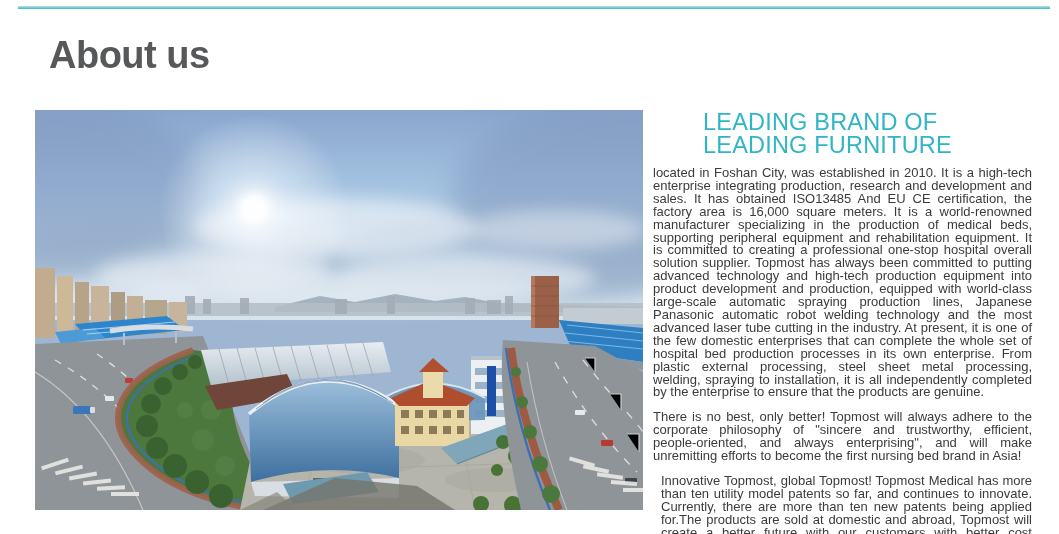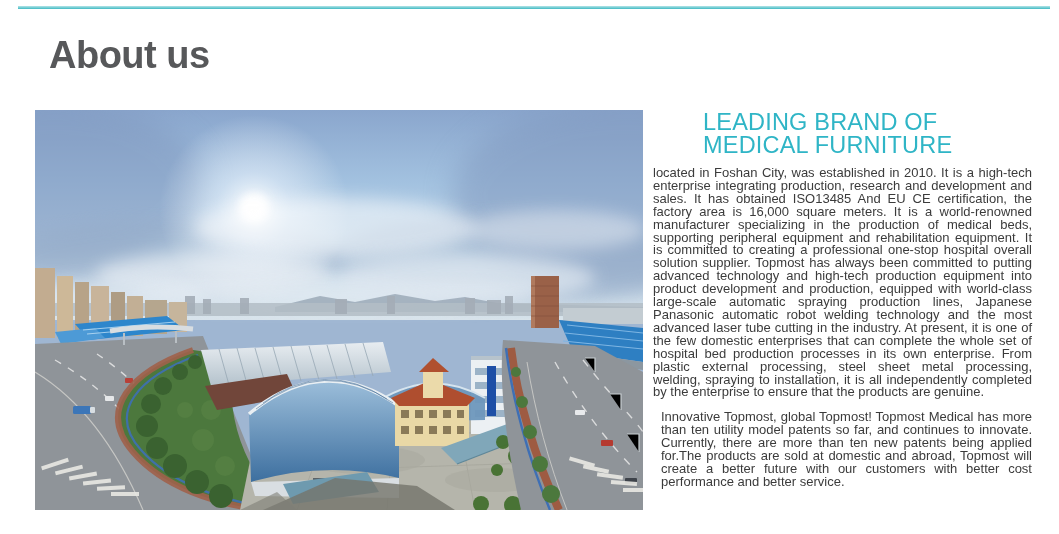--- a/index.html
+++ b/index.html
@@ -302,21 +302,22 @@
         <rect x="562" y="364" width="26" height="4" transform="rotate(8 575 366)"></rect>
         <rect x="576" y="371" width="26" height="4" transform="rotate(4 589 373)"></rect>
         <rect x="588" y="378" width="26" height="4"></rect>
       </g>
     </svg>
   </div>
 
   <div class="content">
     <div class="tagline">
       <div>LEADING BRAND OF</div>
-      <div>MEDICAL FURNITURE</div>
+      <div>LEADING FURNITURE</div>
     </div>
     <div class="paragraphs">
       <p>located in Foshan City, was established in 2010.  It is a high-tech enterprise integrating production, research and development and sales. It has obtained ISO13485 And EU CE certification, the  factory area is 16,000 square meters. It is a world-renowned manufacturer specializing in the production of medical beds, supporting peripheral equipment and rehabilitation equipment. It is committed to creating a professional one-stop hospital overall solution supplier. Topmost has always been committed to putting advanced technology and high-tech production equipment into product development and production, equipped with world-class large-scale automatic spraying production lines, Japanese Panasonic automatic robot welding technology and the most advanced laser tube cutting in the industry. At present, it is one of the few domestic enterprises that can complete the whole set of hospital bed production processes in its own enterprise. From plastic external processing, steel sheet metal processing, welding, spraying to installation, it is all independently completed by the enterprise to ensure that the products are genuine.</p>
+      <p>There is no best, only better! Topmost will always adhere to the corporate philosophy of "sincere and trustworthy, efficient, people-oriented, and always enterprising", and will make unremitting efforts to become the first nursing bed brand in Asia!</p>
       <p>Innovative Topmost, global Topmost! Topmost Medical has more than ten utility model patents so far, and continues to innovate. Currently, there are more than ten new patents being applied for.The products are sold at domestic  and abroad, Topmost will create a better future with our customers with better cost performance and better service.</p>
     </div>
   </div>
 
 </div>
 
 </body></html>

